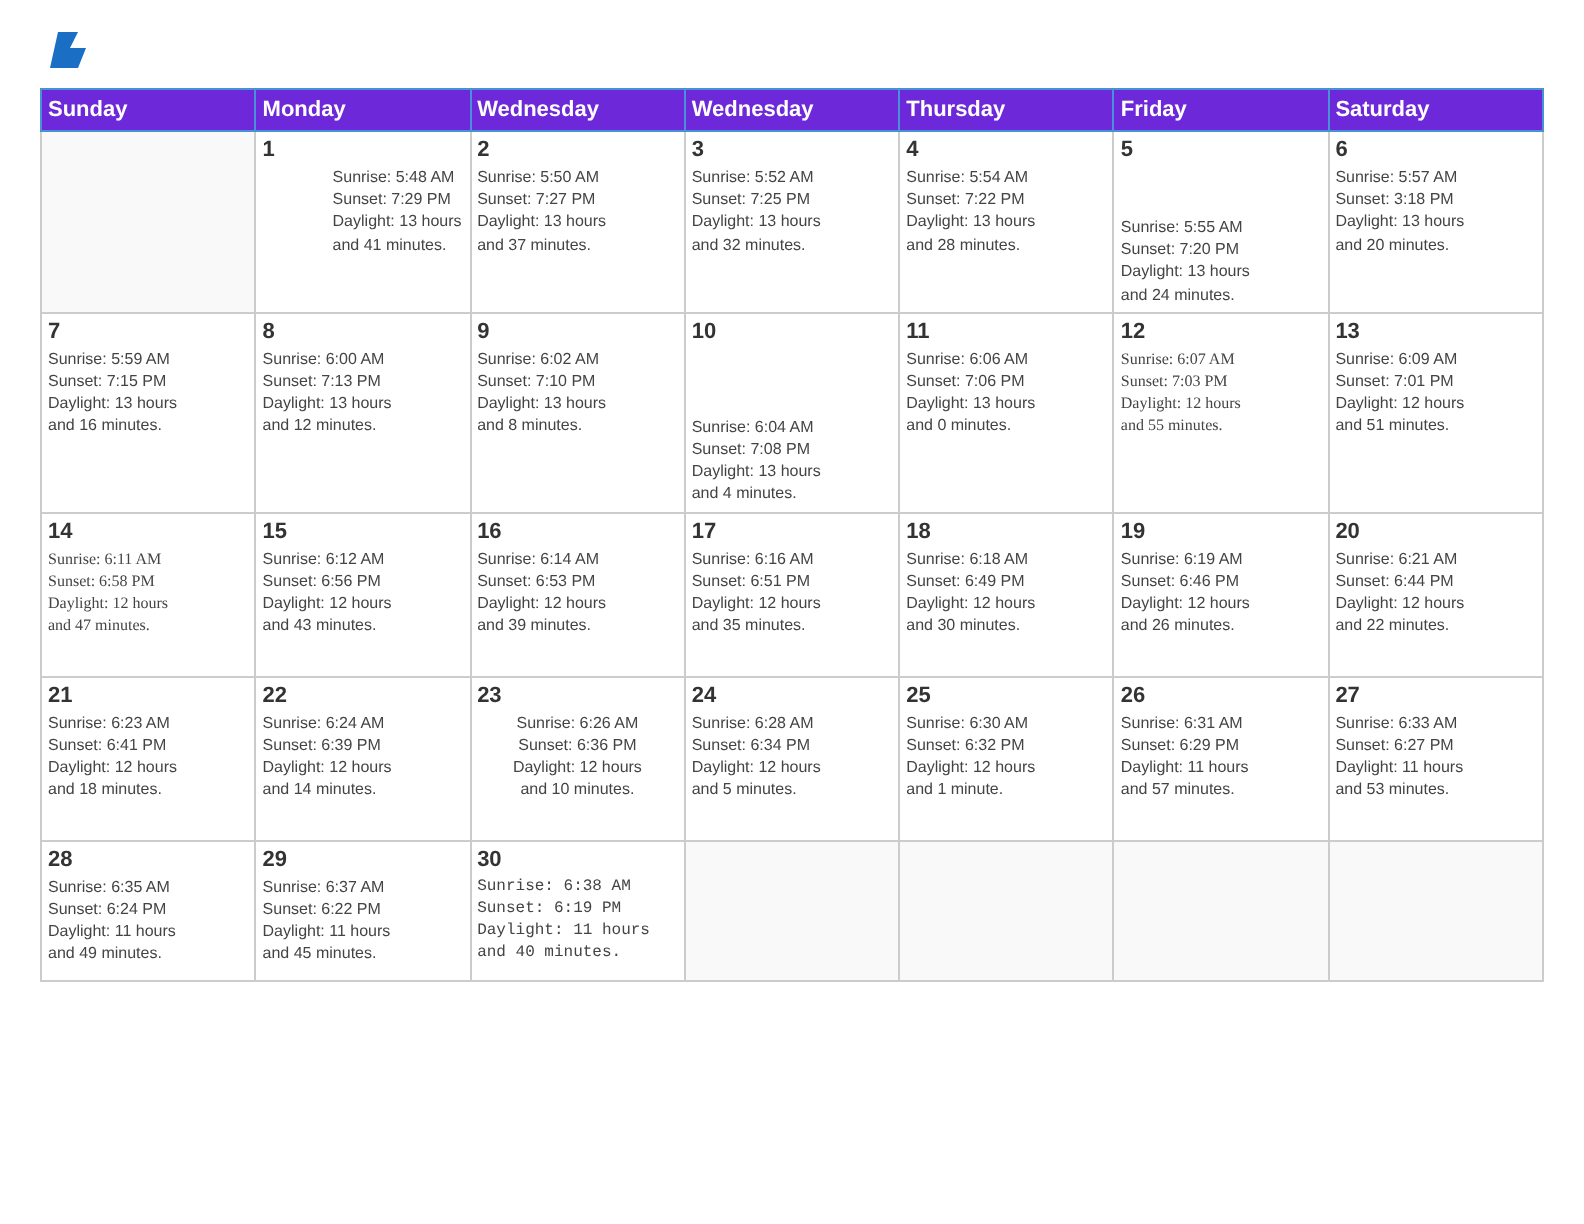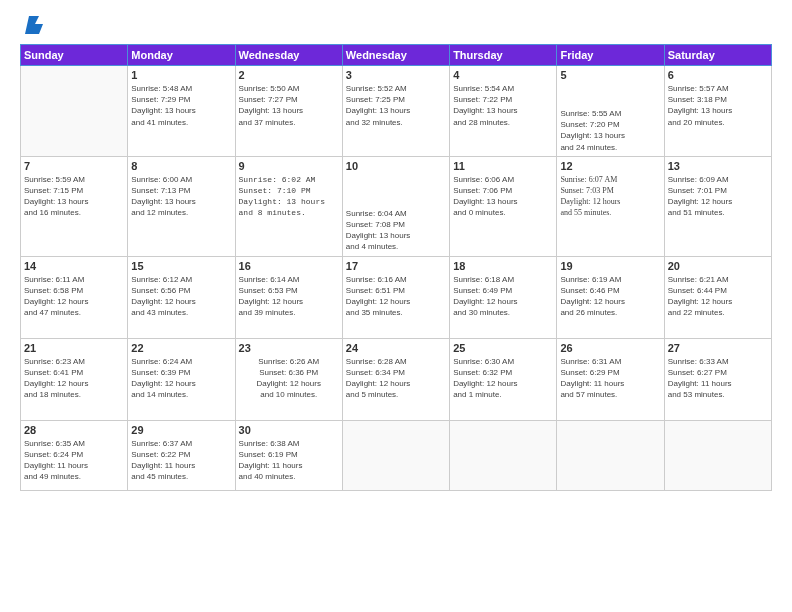--- a/index.html
+++ b/index.html
@@ -130,21 +130,21 @@
         <th>Thursday</th>
         <th>Friday</th>
         <th>Saturday</th>
       </tr>
     </thead>
     <tbody id="calendar-body">
     <tr>
           <td class="empty-cell"></td>
           <td>
             <span class="day-num">1</span>
-            <div class="day-info" style="white-space: pre-line;">Sunrise: 5:48 AM
+            <div class="day-info" style="white-space: pre-line; margin-left: 35px;">Sunrise: 5:48 AM
 Sunset: 7:29 PM
 Daylight: 13 hours
 and 41 minutes.</div>
           </td>
           <td>
             <span class="day-num">2</span>
             <div class="day-info" style="white-space: pre-line;">Sunrise: 5:50 AM
 Sunset: 7:27 PM
 Daylight: 13 hours
 and 37 minutes.</div>
@@ -188,21 +188,21 @@
           </td>
           <td>
             <span class="day-num">8</span>
             <div class="day-info" style="white-space: pre-line;">Sunrise: 6:00 AM
 Sunset: 7:13 PM
 Daylight: 13 hours
 and 12 minutes.</div>
           </td>
           <td>
             <span class="day-num">9</span>
-            <div class="day-info" style="white-space: pre-line; font-family: Liberation Mono, monospace;">Sunrise: 6:02 AM
+            <div class="day-info" style="white-space: pre-line;">Sunrise: 6:02 AM
 Sunset: 7:10 PM
 Daylight: 13 hours
 and 8 minutes.</div>
           </td>
           <td>
             <span class="day-num">10</span>
             <div class="day-info" style="white-space: pre-line; margin-top: 36px;">Sunrise: 6:04 AM
 Sunset: 7:08 PM
 Daylight: 13 hours
 and 4 minutes.</div>
@@ -225,21 +225,21 @@
             <span class="day-num">13</span>
             <div class="day-info" style="white-space: pre-line;">Sunrise: 6:09 AM
 Sunset: 7:01 PM
 Daylight: 12 hours
 and 51 minutes.</div>
           </td>
         </tr>
         <tr>
           <td>
             <span class="day-num">14</span>
-            <div class="day-info" style="white-space: pre-line;">Sunrise: 6:11 AM
+            <div class="day-info" style="white-space: pre-line; font-family: Liberation Serif, serif;">Sunrise: 6:11 AM
 Sunset: 6:58 PM
 Daylight: 12 hours
 and 47 minutes.</div>
           </td>
           <td>
             <span class="day-num">15</span>
             <div class="day-info" style="white-space: pre-line;">Sunrise: 6:12 AM
 Sunset: 6:56 PM
 Daylight: 12 hours
 and 43 minutes.</div>
@@ -341,21 +341,21 @@
           </td>
           <td>
             <span class="day-num">29</span>
             <div class="day-info" style="white-space: pre-line;">Sunrise: 6:37 AM
 Sunset: 6:22 PM
 Daylight: 11 hours
 and 45 minutes.</div>
           </td>
           <td>
             <span class="day-num">30</span>
-            <div class="day-info" style="white-space: pre-line;">Sunrise: 6:38 AM
+            <div class="day-info" style="white-space: pre-line; font-family: Liberation Mono, monospace;">Sunrise: 6:38 AM
 Sunset: 6:19 PM
 Daylight: 11 hours
 and 40 minutes.</div>
           </td>
           <td class="empty-cell"></td>
           <td class="empty-cell"></td>
           <td class="empty-cell"></td>
           <td class="empty-cell"></td>
         </tr>
       </tbody>

